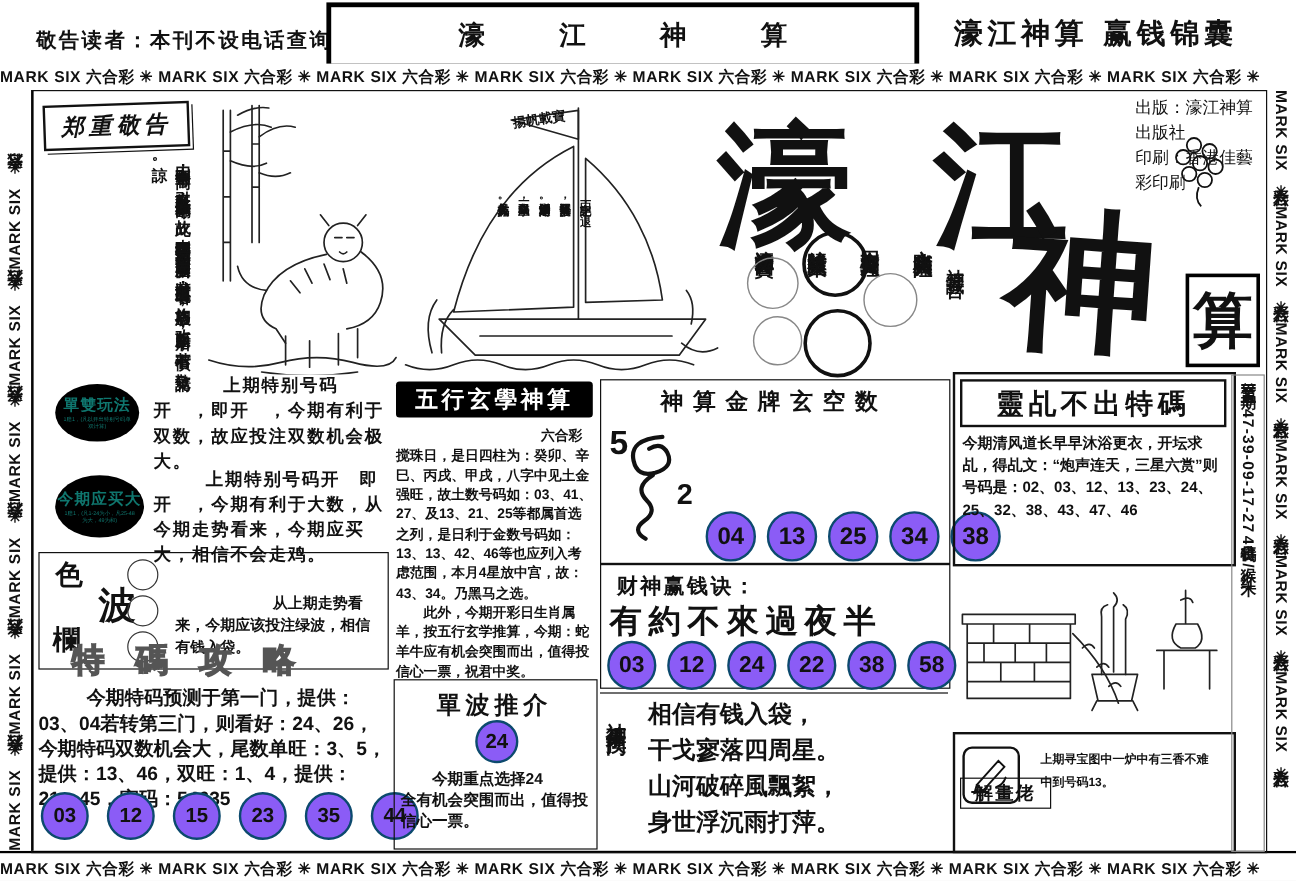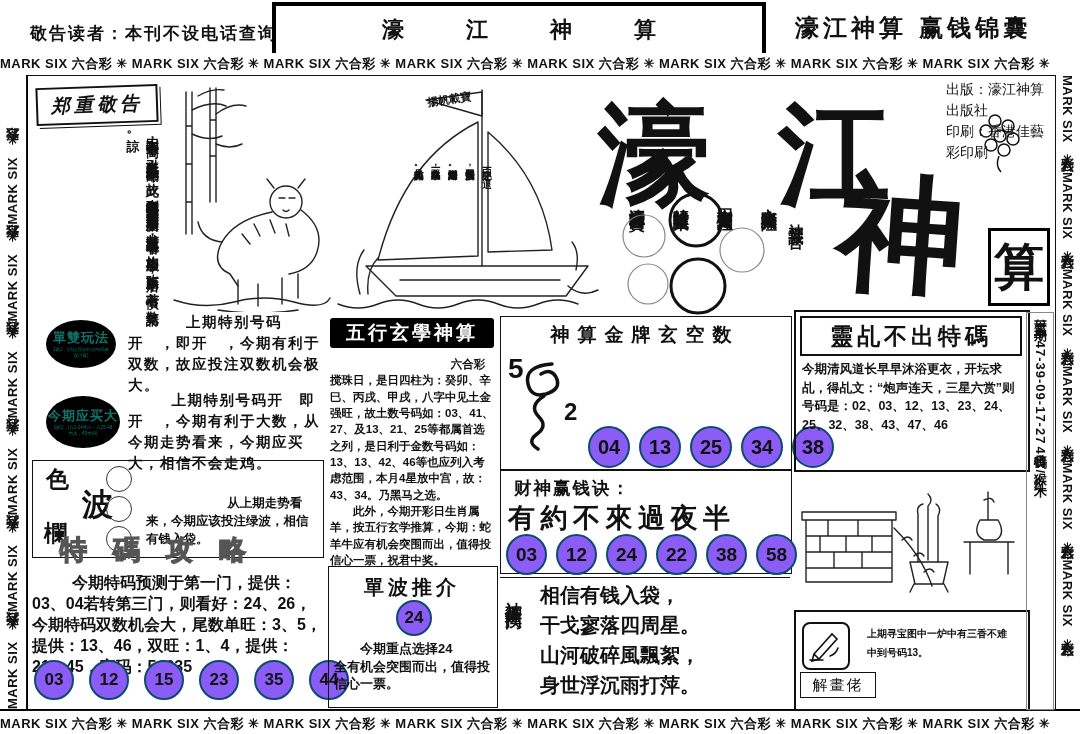--- a/index.html
+++ b/index.html
@@ -99,22 +99,22 @@
   
   .lj-box{left:794px;top:310px;width:232px;height:158px;border:2px solid #111;}
   .lj-title{left:800px;top:316px;width:218px;height:36px;border:2px solid #111;display:flex;
             align-items:center;justify-content:center;font-family:"DejaVu Serif",serif;font-weight:bold;
             font-size:23px;letter-spacing:4px;}
   .lj-body{left:802px;top:360px;width:216px;font-size:12.5px;font-weight:bold;line-height:1.48;}
   
   .jh-box{left:794px;top:610px;width:232px;height:97px;border:2px solid #111;}
   .jh-icon{left:802px;top:622px;width:44px;height:44px;border:2px solid #111;border-radius:8px;}
   .jh-text{left:856px;top:624px;width:164px;font-size:10px;font-weight:bold;line-height:1.9;white-space:pre-line;margin-left:11px;}
-  .jh-label{left:800px;top:672px;width:74px;height:24px;border:1.5px solid #111;display:flex;
-            align-items:center;justify-content:center;font-size:15px;font-weight:normal;letter-spacing:2px;text-align:right;}
+  .jh-label{left:800px;top:648px;width:74px;height:24px;border:1.5px solid #111;display:flex;
+            align-items:center;justify-content:center;font-size:15px;font-weight:bold;letter-spacing:2px;text-align:right;}
   
   .issue{left:1026px;top:312px;width:26px;height:396px;border:1px solid #888;writing-mode:vertical-rl;
          font-size:13px;font-weight:bold;letter-spacing:1px;display:flex;align-items:center;}
 </style>
 </head>
 <body>
 
 <div class="page">
 
   <div class="abs notice">敬告读者：本刊不设电话查询</div>

